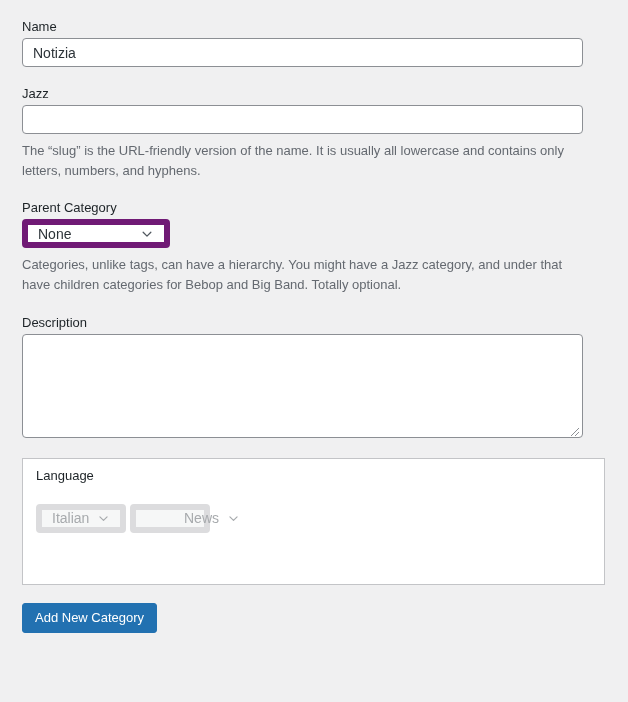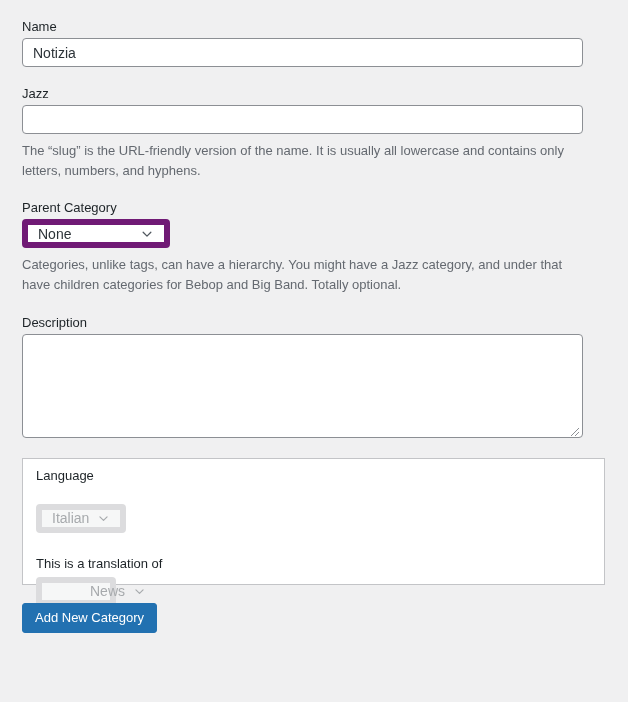--- a/index.html
+++ b/index.html
@@ -168,21 +168,20 @@
   <div class="language-box">
     <p class="box-title">Language</p>
     <div class="select disabled auto">
       <span>Italian</span>
       <span class="chevron">
         <svg width="13" height="13" viewBox="0 0 20 20">
             <path d="M4.5 7.5 L10 13 L15.5 7.5" fill="none" stroke="#a7aaad" stroke-width="1.8" stroke-linecap="round" stroke-linejoin="round"></path>
           </svg>
       </span>
     </div>
-    <label class="translation-label">This is a translation of</label>
     <div class="select disabled news">
       <span>News</span>
       <span class="chevron">
         <svg width="13" height="13" viewBox="0 0 20 20">
             <path d="M4.5 7.5 L10 13 L15.5 7.5" fill="none" stroke="#a7aaad" stroke-width="1.8" stroke-linecap="round" stroke-linejoin="round"></path>
           </svg>
       </span>
     </div>
   </div>
 

